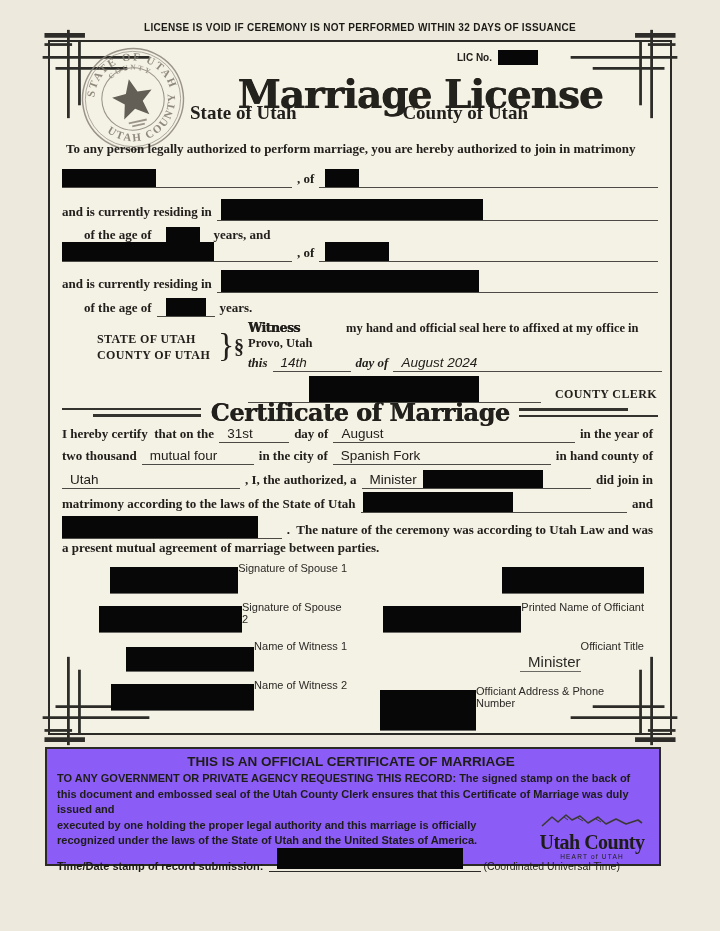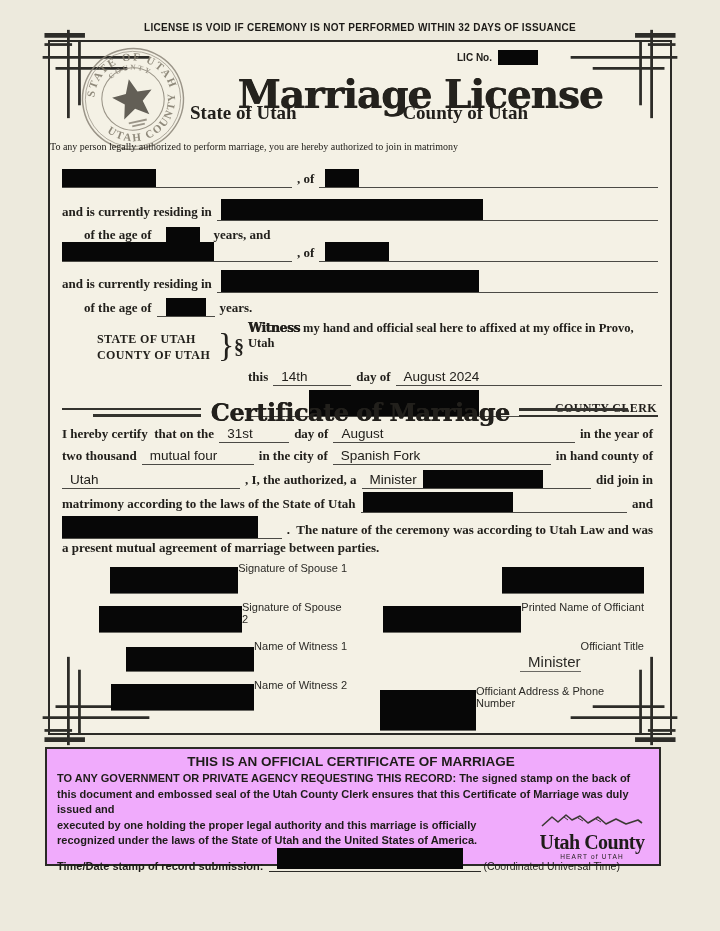--- a/index.html
+++ b/index.html
@@ -40,38 +40,38 @@
     position:absolute; top:29px; left:120px; width:500px; text-align:center;
     font-family:"DejaVu Serif", serif; font-weight:bold;
     font-size:39px; letter-spacing:-1px; color:#24221d;
     text-shadow:.6px 0 0 #24221d;
   }
   .subtitles {
     position:absolute; top:60px; left:140px; width:338px;
     display:flex; justify-content:space-between;
     font-size:19px; font-weight:bold;
   }
-  .intro { position:absolute; top:99px; left:0; width:602px; font-size:10px; font-weight:normal; }
+  .intro { position:absolute; top:99px; left:16px; width:602px; font-size:13px; font-weight:bold; }
 
   .row { position:absolute; left:12px; right:12px; display:flex; align-items:flex-end; font-size:13px; font-weight:bold; }
   .fill { border-bottom:1.5px solid #4b4a45; display:flex; align-items:flex-end; }
   .fill.grow { flex:1; }
   .redact { background:#070707; }
   .lbl { white-space:pre; padding:0 5px 1px 5px; }
   .lbl.first { padding-left:0; }
   .val { font-family:"Liberation Sans", sans-serif; font-weight:normal; font-size:13.5px; padding:0 4px 1px 8px; }
 
   
   .wit-left { position:absolute; left:47px; top:290px; font-size:12px; font-weight:bold; line-height:1.3; letter-spacing:.4px; }
   .wit-brace { position:absolute; left:168px; top:284px; font-size:34px; font-weight:normal; }
   .wit-sect { position:absolute; left:184px; top:294px; font-size:20px; font-weight:bold; }
   .wit-right { position:absolute; left:198px; top:278px; width:414px; }
   .wit-line1 { font-size:12.5px; font-weight:bold; }
   .blackletter { font-family:"DejaVu Serif", serif; font-weight:bold; letter-spacing:-.5px; text-shadow:.4px 0 0 #24221d; }
-  .wit-line2 { display:flex; align-items:flex-end; margin-top:18px; font-size:13px; font-weight:bold; }
+  .wit-line2 { display:flex; align-items:flex-end; margin-top:4px; font-size:13px; font-weight:bold;font-style:italic; }
   .wit-line3 { display:flex; align-items:flex-end; margin-top:4px; font-size:12px; font-weight:bold; letter-spacing:.4px; }
 
   
   .cert-head { position:absolute; top:356px; left:12px; right:12px; display:flex; align-items:center; gap:10px; }
   .cert-title {
     font-family:"DejaVu Serif", serif; font-weight:bold; font-size:24px;
     letter-spacing:-.5px; white-space:nowrap; text-shadow:.5px 0 0 #24221d;
   }
   .dbl { flex:1; display:flex; flex-direction:column; gap:4px; }
   .dbl i { display:block; background:#34332e; }
@@ -87,21 +87,21 @@
   }
   .sig-cell { display:flex; flex-direction:row; justify-content:flex-end; height:34px; }
   .sig-line { border-bottom:1px solid #6b6a64; display:flex; align-items:flex-end; }
   .sig-label { font-family:"Liberation Sans", sans-serif; font-size:11px; color:#2b2a26; padding-top:2px; }
   .sig-val { font-family:"Liberation Sans", sans-serif; font-size:15px; color:#2b2a26; padding:0 0 1px 8px; }
   .cell-tall { height:48px; margin-top:6px; }
 
   
   .footer-box {
     position:absolute; left:45px; top:747px; width:616px; height:119px;
-    border:2px solid #2b2a26; background:#f0abfc;
+    border:2px solid #2b2a26; background:#8b5cf6;
     font-family:"Liberation Sans", sans-serif; color:#1e1c19;
     padding:5px 14px 4px 10px;
   }
   .fb-title { text-align:center; font-weight:bold; font-size:13.5px; }
   .fb-body { font-weight:bold; font-size:11px; line-height:1.42; margin-top:2px; }
   .fb-body-b { display:block; margin-right:130px; }
   .fb-stamp { display:flex; align-items:flex-end; font-size:11px; font-weight:bold; margin-top:1px; }
   .fb-stamp .fill { border-bottom-color:#2b2a26; }
   .fb-utc { font-weight:normal; font-size:10.5px; padding-left:2px; white-space:nowrap; }
   .logo { position:absolute; right:6px; bottom:4px; width:122px; text-align:center; }
@@ -233,21 +233,21 @@
 
   <div class="wit-left">
     <div>STATE OF UTAH</div>
     <div>COUNTY OF UTAH</div>
   </div>
   <div class="wit-brace">}</div>
   <div class="wit-sect">§</div>
 
   <div class="wit-right">
     <div class="wit-line1">
-      <span class="blackletter">Witness</span><span style="white-space:pre-wrap;"> my hand and official seal here to affixed at my office in </span><span>Provo, Utah</span>
+      <span class="blackletter">Witness</span><span style="white-space:pre-wrap;padding-left:43px;"> my hand and official seal here to affixed at my office in </span><span>Provo, Utah</span>
     </div>
     <div class="wit-line2">
       <span class="lbl first">this</span>
       <span class="fill" style="width:78px;">
         <span class="val">14th</span>
       </span>
       <span class="lbl">day of</span>
       <span class="fill grow">
         <span class="val">August 2024</span>
       </span>

